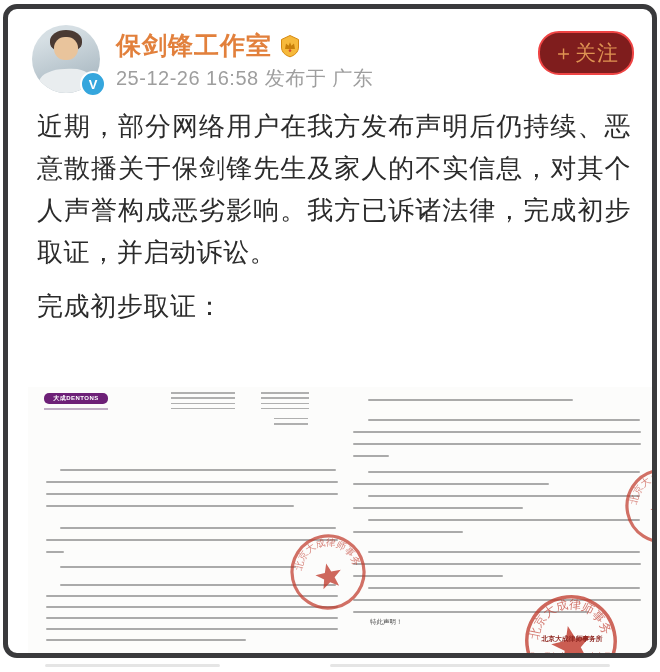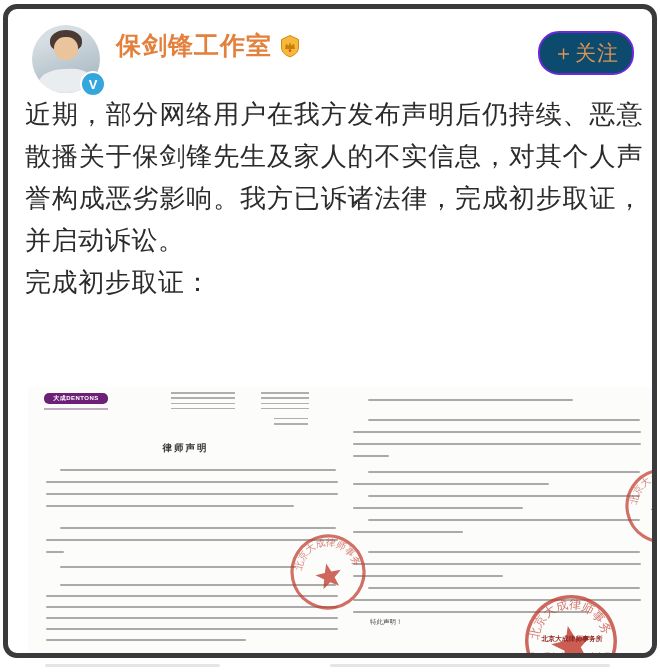--- a/index.html
+++ b/index.html
@@ -25,29 +25,29 @@
     position:absolute;left:72px;top:62px;width:22px;height:22px;border-radius:50%;
     background:#35a6dd;border:2px solid #fff;color:#fff;font-size:13px;font-weight:bold;
     display:flex;align-items:center;justify-content:center;
   }
   .uname-row{position:absolute;left:108px;top:20px;display:flex;align-items:center;gap:6px;}
   .uname{color:#e2803c;font-size:25px;font-weight:600;letter-spacing:1px;}
   .vip-icon{width:24px;height:24px;display:inline-block;}
   .tstamp{position:absolute;left:108px;top:56px;color:#9e9e9e;font-size:20px;letter-spacing:.5px;}
   .follow-btn{
     position:absolute;right:18px;top:22px;width:92px;height:40px;border-radius:21px;
-    border:2px solid #6d28d9;background:#0c4a6e;color:#df9352;font-size:21px;
+    border:2px solid #ef4444;background:#7f1d1d;color:#df9352;font-size:21px;
     display:flex;align-items:center;justify-content:center;letter-spacing:1px;cursor:pointer;
   }
   
   .post{
     position:absolute;left:17px;top:84px;width:618px;color:#2b2b2b;
     font-size:26px;line-height:42px;letter-spacing:.6px;text-align:justify;
   }
-  .post p{margin:0;}
+  .post p{margin:12px;}
   
   .doc{
     position:absolute;left:20px;top:378px;width:630px;height:272px;
     background:#fcfcfb;overflow:hidden;filter:blur(0.2px);
   }
   .ln{position:absolute;height:2.3px;background:#8f8f8f;opacity:.75;border-radius:1px;}
   .fz{position:absolute;opacity:.8;}
   .fz.gray{background-image:repeating-linear-gradient(to bottom,#9c9c9c 0 1.5px,transparent 1.5px 5.3px);}
   .logo-pill{
     position:absolute;left:16px;top:6px;width:64px;height:11px;border-radius:5px;
@@ -87,37 +87,37 @@
   <div class="uname-row">
     <span class="uname">保剑锋工作室</span>
     <span class="vip-icon">
       <svg viewBox="0 0 24 24" width="24" height="24">
         <path d="M12 1.5 L20.5 5.5 V13 C20.5 18.3 16.4 21.5 12 22.8 C7.6 21.5 3.5 18.3 3.5 13 V5.5 Z" fill="#f6b93b" stroke="#d68910" stroke-width="1"></path>
         <path d="M7 15 L8 9.5 L10.6 11.8 L12 8.2 L13.4 11.8 L16 9.5 L17 15 Z" fill="#c87f0a"></path>
         <circle cx="12" cy="16.6" r="1.3" fill="#d64a2f"></circle>
       </svg>
     </span>
   </div>
+  <div class="tstamp">25-12-26 16:58 发布于 广东</div>
 
   <div class="follow-btn">＋关注</div>
 
   <div class="post">
     <p>近期，部分网络用户在我方发布声明后仍持续、恶意散播关于保剑锋先生及家人的不实信息，对其个人声誉构成恶劣影响。我方已诉诸法律，完成初步取证，并启动诉讼。</p>
     <p>完成初步取证：</p>
   </div>
 
   <div class="doc">
 
     <div class="logo-pill">大成DENTONS</div>
     <div class="logo-tag"></div>
     <div class="fz gray" style="left:143px;top:5px;width:64px;height:21px;"></div>
     <div class="fz gray" style="left:233px;top:5px;width:48px;height:21px;"></div>
     <div class="fz gray" style="left:246px;top:31px;width:34px;height:10px;"></div>
 
-    <div class="doc-title">律师声明</div>
 
     <div id="fuzz-holder">
         <div class="ln" style="left: 32px; top: 82px; width: 276px;"></div>
         <div class="ln" style="left: 18px; top: 94px; width: 292px;"></div>
         <div class="ln" style="left: 18px; top: 106px; width: 292px;"></div>
         <div class="ln" style="left: 18px; top: 118px; width: 248px;"></div>
         <div class="ln" style="left: 32px; top: 140px; width: 276px;"></div>
         <div class="ln" style="left: 18px; top: 152px; width: 292px;"></div>
         <div class="ln" style="left: 18px; top: 164px; width: 18px;"></div>
         <div class="ln" style="left: 32px; top: 179px; width: 236px;"></div>

